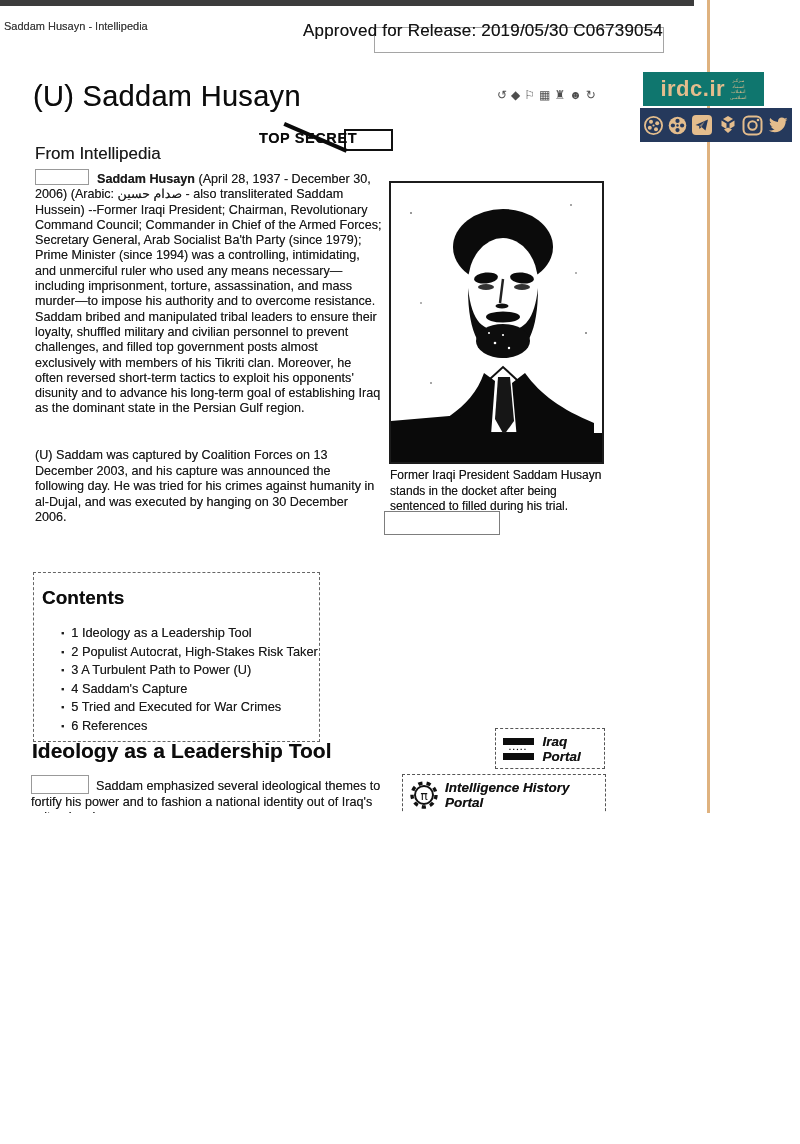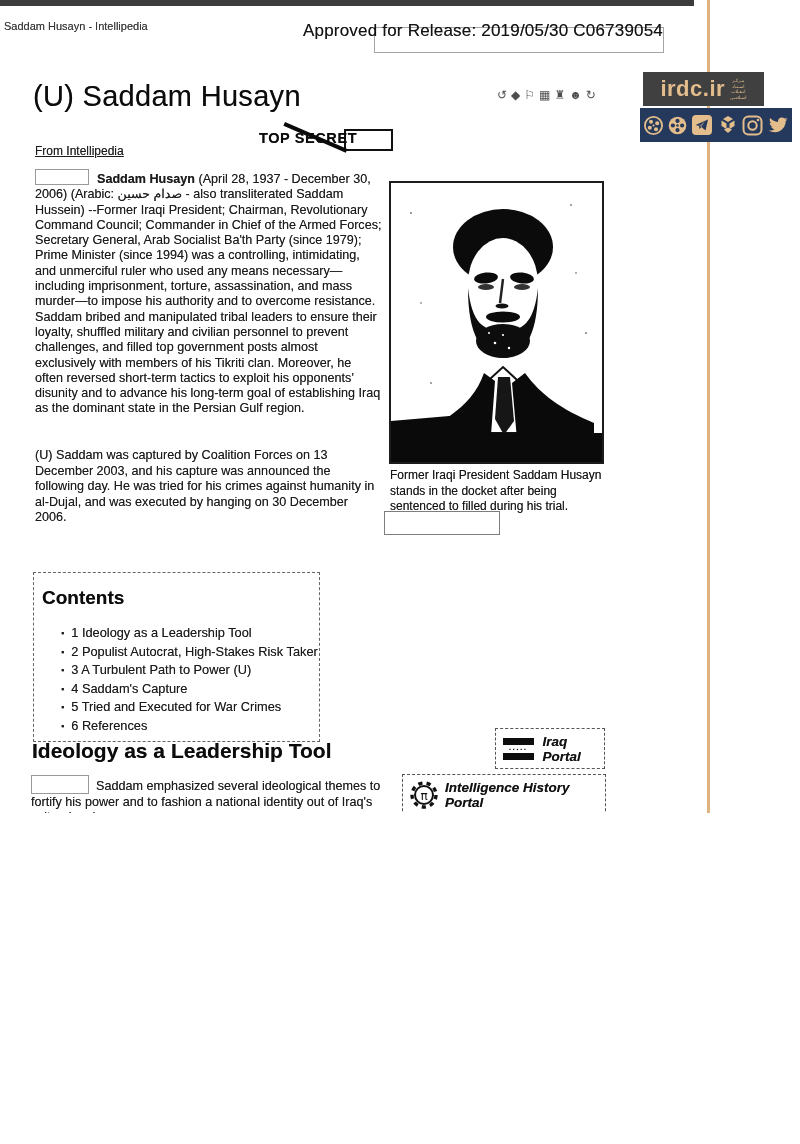--- a/index.html
+++ b/index.html
@@ -14,21 +14,21 @@
   .approvalbox{left:374px;top:27px;width:288px;height:24px;border:1.5px solid #a5a5a5;background:transparent;}
   
   .vline{left:707px;top:0;width:3px;height:1101px;background:#dfb27f;z-index:1;}
   .hline{left:0;top:1100px;width:710px;height:3px;background:#dfb27f;}
   
   .title{left:33px;top:80px;font-size:29px;font-weight:normal;color:#0c0c0c;letter-spacing:.3px;}
   .tools{left:497px;top:88px;font-size:12px;color:#222;opacity:.8;letter-spacing:4px;}
   .topsecret{left:259px;top:130px;font-size:14.5px;font-weight:bold;color:#0a0a0a;letter-spacing:.6px;z-index:2;}
   .tsstrike{left:285px;top:122px;width:68px;height:3.5px;background:#0a0a0a;transform:rotate(23.5deg);transform-origin:left top;z-index:3;}
   .tsbox{left:344px;top:129px;width:45px;height:18px;border:2px solid #111;background:#fff;}
-  .fromline{left:35px;top:144px;font-size:12px;text-decoration:underline;}
+  .fromline{left:35px;top:144px;font-size:17px;}
   .para{left:35px;top:169px;width:347px;font-size:12.6px;line-height:15.3px;text-align:left;}
   .para2{left:35px;top:448px;width:347px;font-size:12.6px;line-height:15.5px;}
   .redact{display:inline-block;width:52px;height:14px;border:1.2px solid #999;background:#fff;
           vertical-align:-2px;margin-right:8px;}
   .redact2{display:inline-block;width:56px;height:17px;border:1.2px solid #999;background:#fff;
           vertical-align:-4px;margin-right:7px;}
   b.lead{font-weight:bold;}
   
   .photo{left:389px;top:181px;width:211px;height:279px;border:2px solid #1c1c1c;background:#fff;}
   .caption{left:390px;top:468px;width:218px;font-size:12px;line-height:15.5px;color:#161616;}
@@ -48,21 +48,21 @@
   .plabel{font-size:13.5px;font-weight:bold;font-style:italic;color:#111;}
   .flagicon{width:34px;height:22px;margin:0 8px 0 7px;display:flex;flex-direction:column;justify-content:space-between;}
   .flagicon .bar{height:7px;background:#0d0d0d;}
   .flagicon .mid{height:6px;display:flex;align-items:center;justify-content:center;font-size:5px;letter-spacing:2px;color:#0d0d0d;}
   .gearwrap{width:28px;height:28px;margin:0 7px 0 7px;}
   
   .pnmark{left:0;top:860px;width:2px;height:12px;background:#111;}
   .pageno{left:18px;top:860px;font-size:11px;}
   .stamp-date{left:547px;top:860px;font-size:11.5px;}
   
-  .irdc1{left:643px;top:72px;width:121px;height:34px;background:#404040;display:flex;align-items:center;justify-content:center;gap:5px;z-index:2;}
+  .irdc1{left:643px;top:72px;width:121px;height:34px;background:#0f766e;display:flex;align-items:center;justify-content:center;gap:5px;z-index:2;}
   .irdc-site{color:#e4bd8d;font-weight:bold;font-size:22px;letter-spacing:.5px;line-height:1;}
   .irdc-side{display:flex;flex-direction:column;color:#e4bd8d;font-size:4.5px;line-height:5.5px;text-align:center;}
   .irdc2{left:640px;top:108px;width:152px;height:34px;background:#25395c;display:flex;align-items:center;justify-content:space-evenly;z-index:2;}
   .irdc2 svg{display:block;}
   
   .logosq{left:3px;top:940px;width:172px;height:153px;background:#2b4061;}
   .logosq svg{position:absolute;left:11px;top:4px;}
   .calli{position:absolute;left:0;top:66px;width:172px;text-align:center;color:#e2bb8a;
          font-size:12.5px;transform:rotate(-8deg);font-family:"DejaVu Sans",sans-serif;white-space:nowrap;}
 </style>

